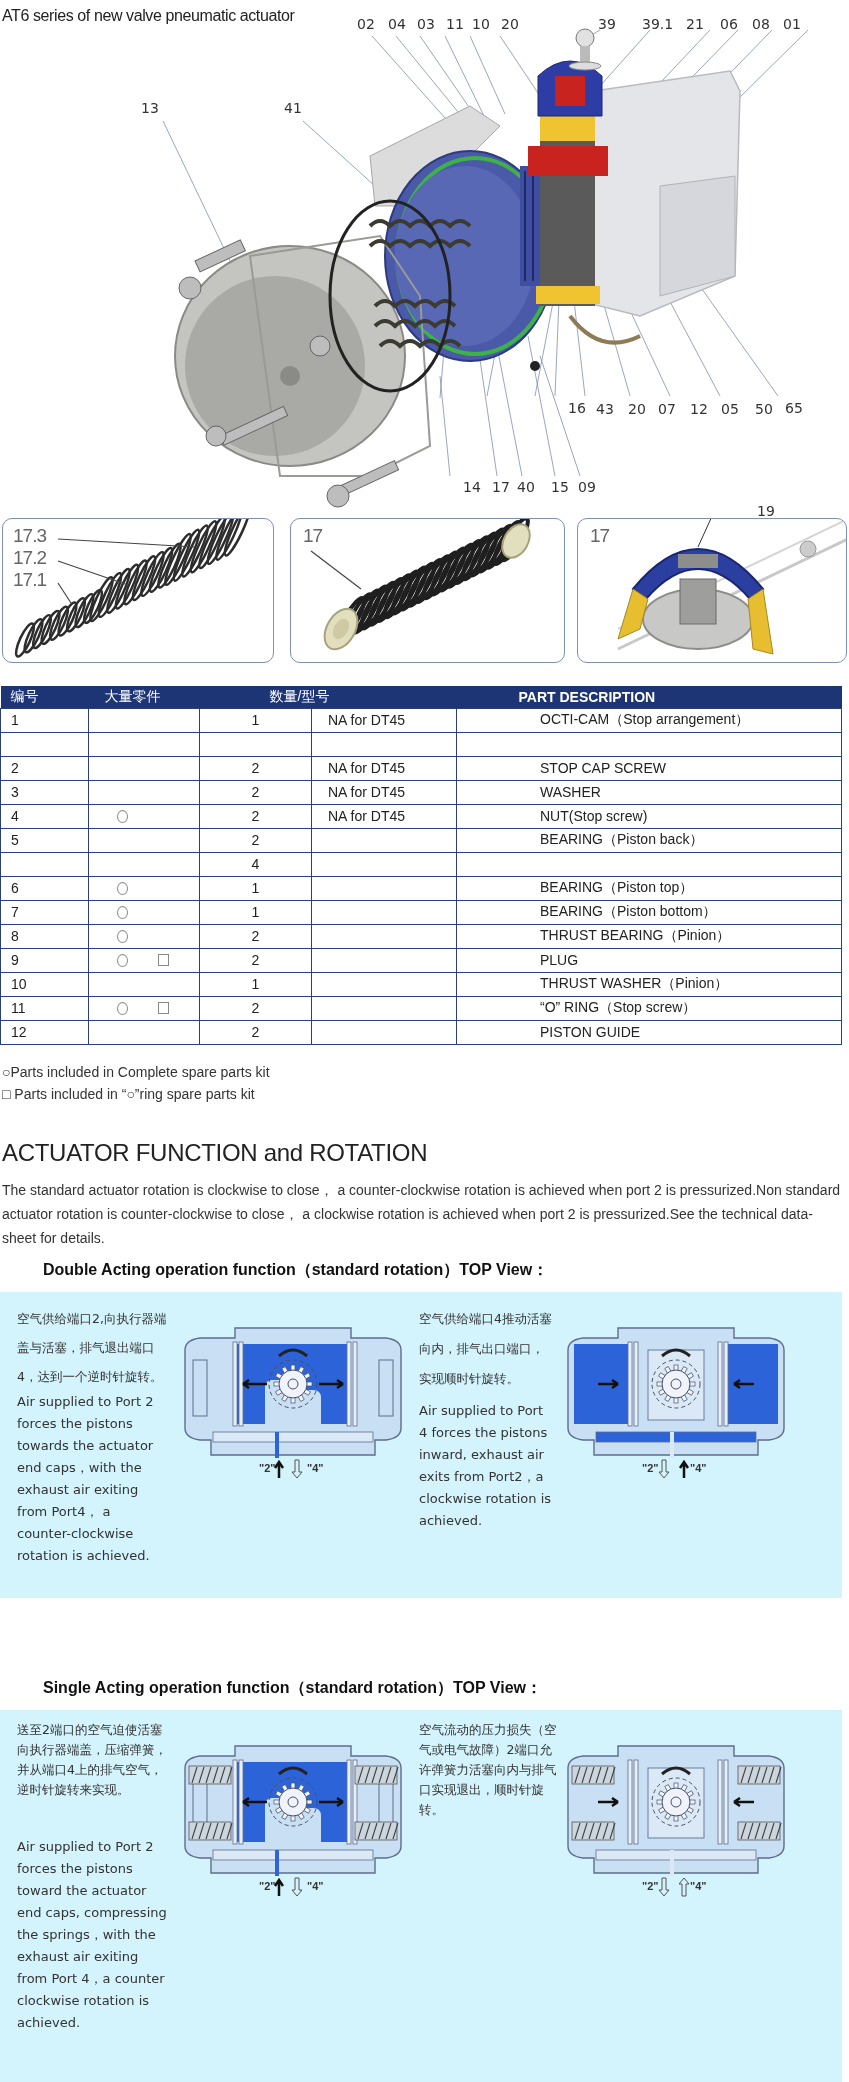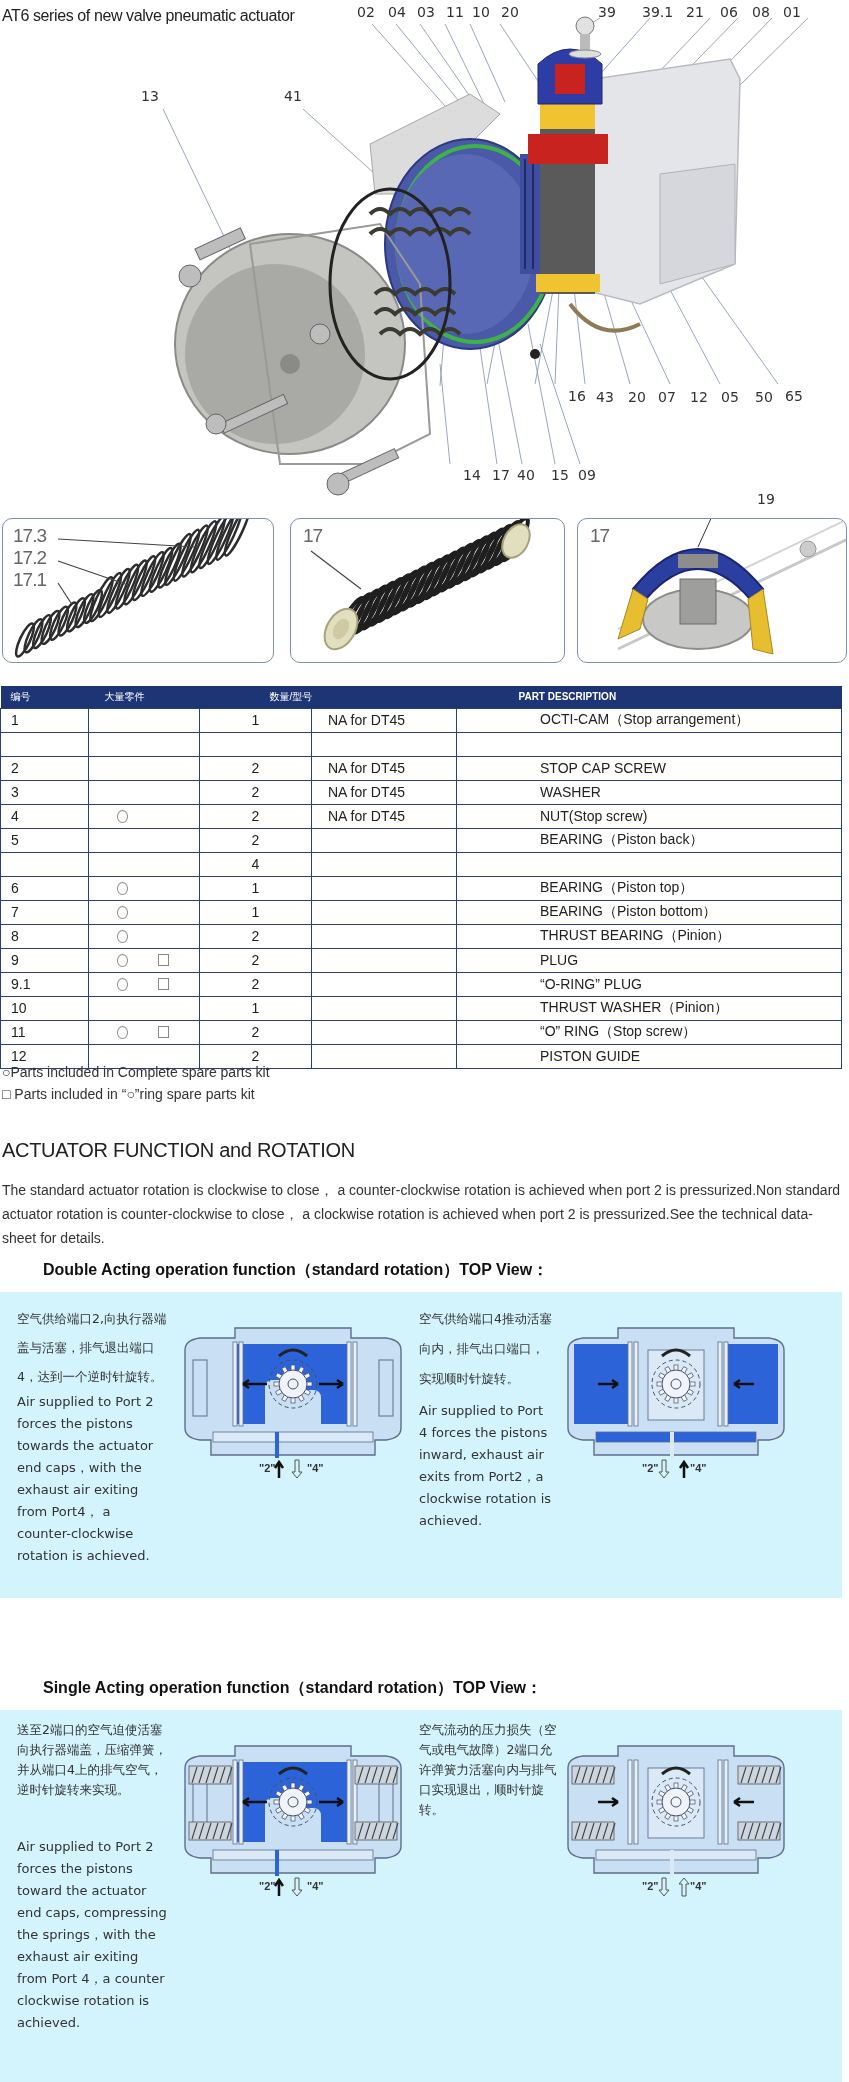--- a/index.html
+++ b/index.html
@@ -2,45 +2,45 @@
 <html><head>
 <meta charset="utf-8">
 <style>
   * { box-sizing: border-box; margin: 0; padding: 0; }
   html, body { width: 849px; background: #ffffff; }
   body { font-family: "Liberation Sans", sans-serif; color: #222; position: relative; height: 2082px; overflow: hidden; }
 
   .doc-title { position: absolute; left: 2px; top: 7px; font-size: 16px; letter-spacing: -0.4px; color: #222; font-family: "Liberation Sans", sans-serif; }
 
   
-  .exploded { position: absolute; left: 0; top: 4px; width: 849px; height: 510px; }
+  .exploded { position: absolute; left: 0; top: 16px; width: 849px; height: 510px; }
   .callout { position: absolute; font-size: 14px; color: #333; font-family: "DejaVu Sans", sans-serif; }
 
   
   .detail-box { position: absolute; top: 518px; height: 145px; border: 1.5px solid #7b8fb8; border-radius: 10px; background: #fff; overflow: hidden; }
   .detail-box svg { position: absolute; left: 0; top: 0; }
   .detail-label { position: absolute; font-size: 19px; color: #666; font-family: "Liberation Sans", sans-serif; letter-spacing: -1px; }
 
   
   .parts-table { position: absolute; left: 0; top: 686px; width: 842px; border-collapse: collapse; font-family: "Liberation Sans", sans-serif; font-size: 14px; }
-  .parts-table th { background: #1e3575; color: #fff; font-weight: normal; height: 22px; text-align: left; padding-left: 16px; font-size: 10px; }
+  .parts-table th { background: #1e3575; color: #fff; font-weight: normal; height: 22px; text-align: left; padding-left: 16px; font-size: 14px; }
   .parts-table th.desc { font-weight: bold; padding-left: 62px; }
   .parts-table td { border: 1px solid #2a3f7a; height: 24px; padding: 0 6px; vertical-align: middle; color: #222; }
   .c-no { width: 88px; padding-left: 10px !important; }
   .c-kit { width: 111px; }
   .c-qty { width: 112px; text-align: center; }
   .c-model { width: 145px; padding-left: 16px !important; }
   .c-desc { padding-left: 83px !important; }
   .kit-marks { display: flex; gap: 30px; padding-left: 22px; color: #777; }
   .circle-mark { display: inline-block; width: 11px; height: 13px; border: 1px solid #888; border-radius: 50%; }
   .square-mark { display: inline-block; width: 11px; height: 12px; border: 1px solid #888; }
 
   .legend-line { position: absolute; left: 2px; font-size: 14px; color: #333; font-family: "Liberation Sans", sans-serif; }
 
-  .section-title { position: absolute; left: 2px; top: 1139px; font-size: 20px; color: #222; font-family: "Liberation Sans", sans-serif; letter-spacing: -0.3px; }
+  .section-title { position: absolute; left: 2px; top: 1139px; font-size: 24px; color: #222; font-family: "Liberation Sans", sans-serif; letter-spacing: -0.3px; }
   .intro-para { position: absolute; left: 2px; top: 1178px; width: 840px; font-size: 14px; line-height: 24px; color: #333; }
   .sub-title { position: absolute; left: 2px; font-size: 16px; font-weight: bold; color: #111; font-family: "Liberation Sans", sans-serif; margin-left: 41px; }
 
   .panel { position: absolute; left: 0; width: 842px; background: #d3f3fd; }
   .panel-text { position: absolute; font-family: "DejaVu Sans", sans-serif; font-size: 13px; line-height: 22px; color: #333; }
   .panel-text .en { display: block; margin-top: 0; }
   .diagram { position: absolute; }
   .port-lbl { font-family: "Liberation Sans", sans-serif; font-size: 11px; font-weight: bold; fill: #333; }
 </style>
 </head>
@@ -378,32 +378,20 @@
         <td class="c-no">9</td>
         <td class="c-kit">
           <div class="kit-marks">
             <span class="circle-mark"></span>
             <span class="square-mark"></span>
           </div>
         </td>
         <td class="c-qty">2</td>
         <td class="c-model"></td>
         <td class="c-desc">PLUG</td>
-      </tr>
-      <tr>
-        <td class="c-no">9.1</td>
-        <td class="c-kit">
-          <div class="kit-marks">
-            <span class="circle-mark"></span>
-            <span class="square-mark"></span>
-          </div>
-        </td>
-        <td class="c-qty">2</td>
-        <td class="c-model"></td>
-        <td class="c-desc"> “O-RING” PLUG</td>
       </tr>
       <tr>
         <td class="c-no">10</td>
         <td class="c-kit">
           <div class="kit-marks"></div>
         </td>
         <td class="c-qty">1</td>
         <td class="c-model"></td>
         <td class="c-desc">THRUST WASHER（Pinion）</td>
       </tr>

